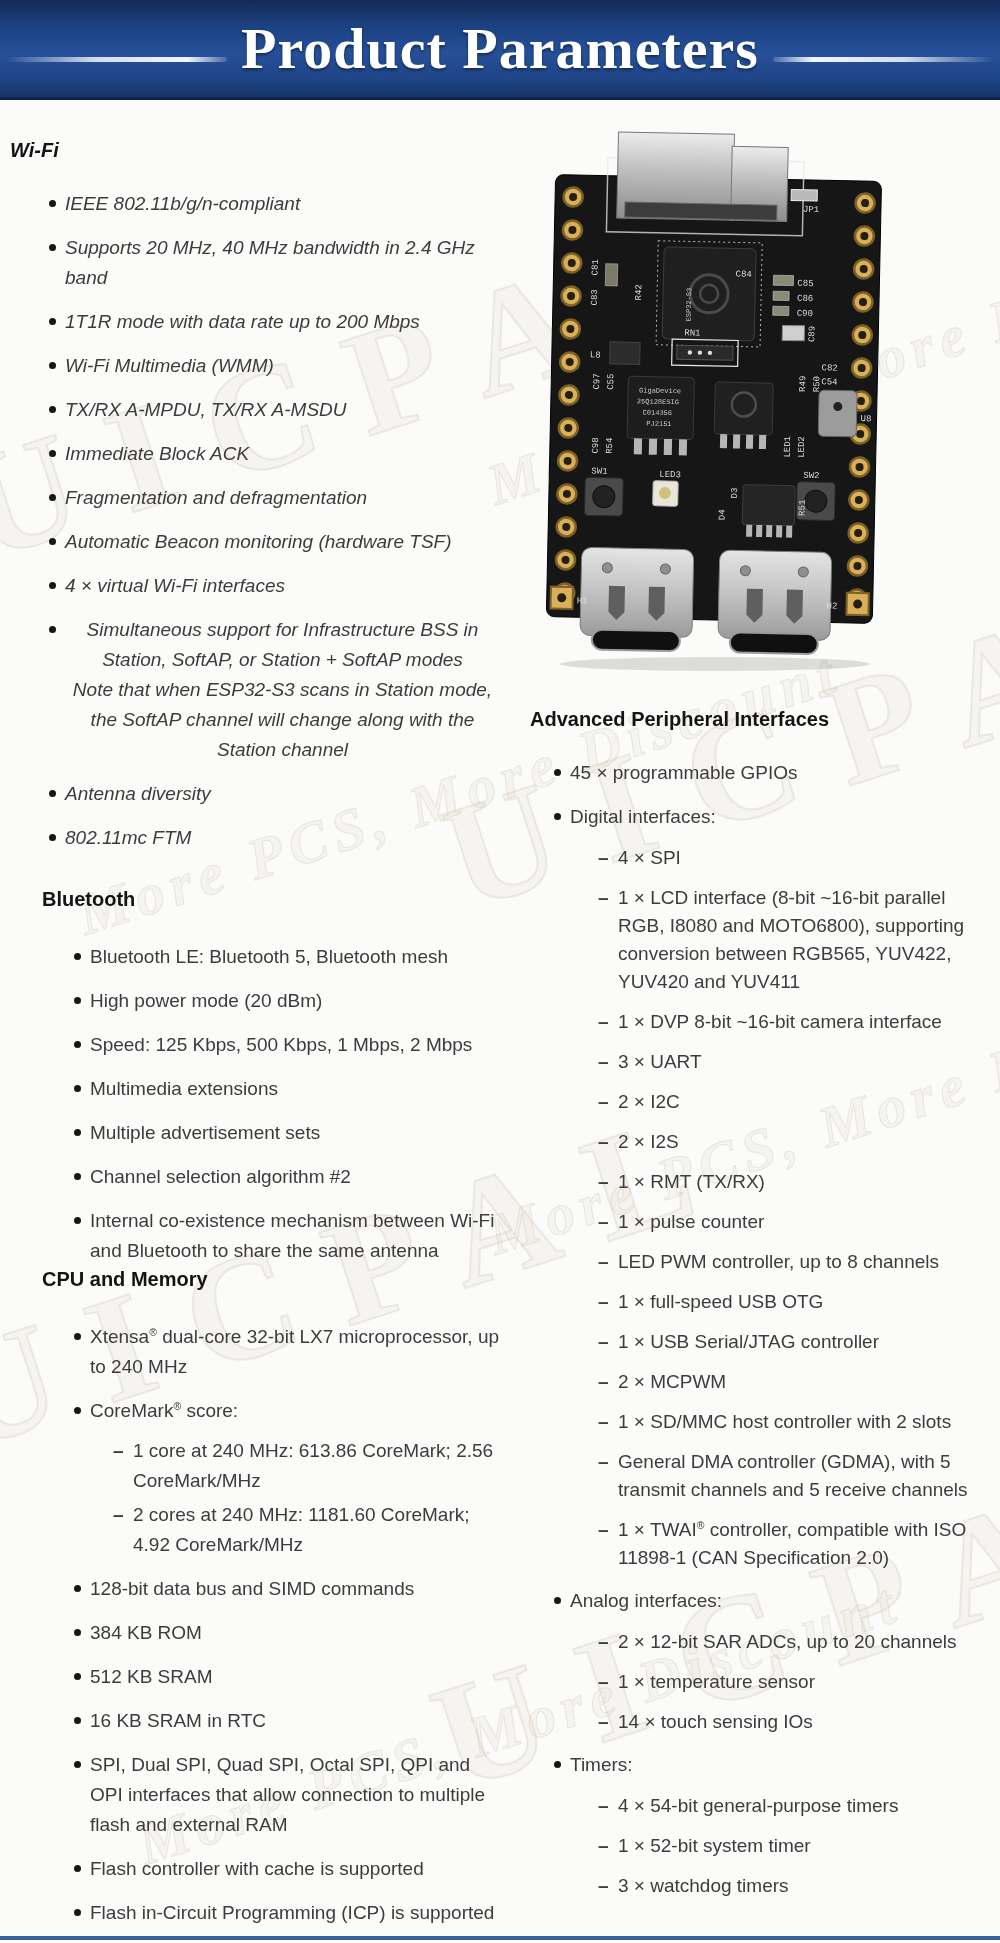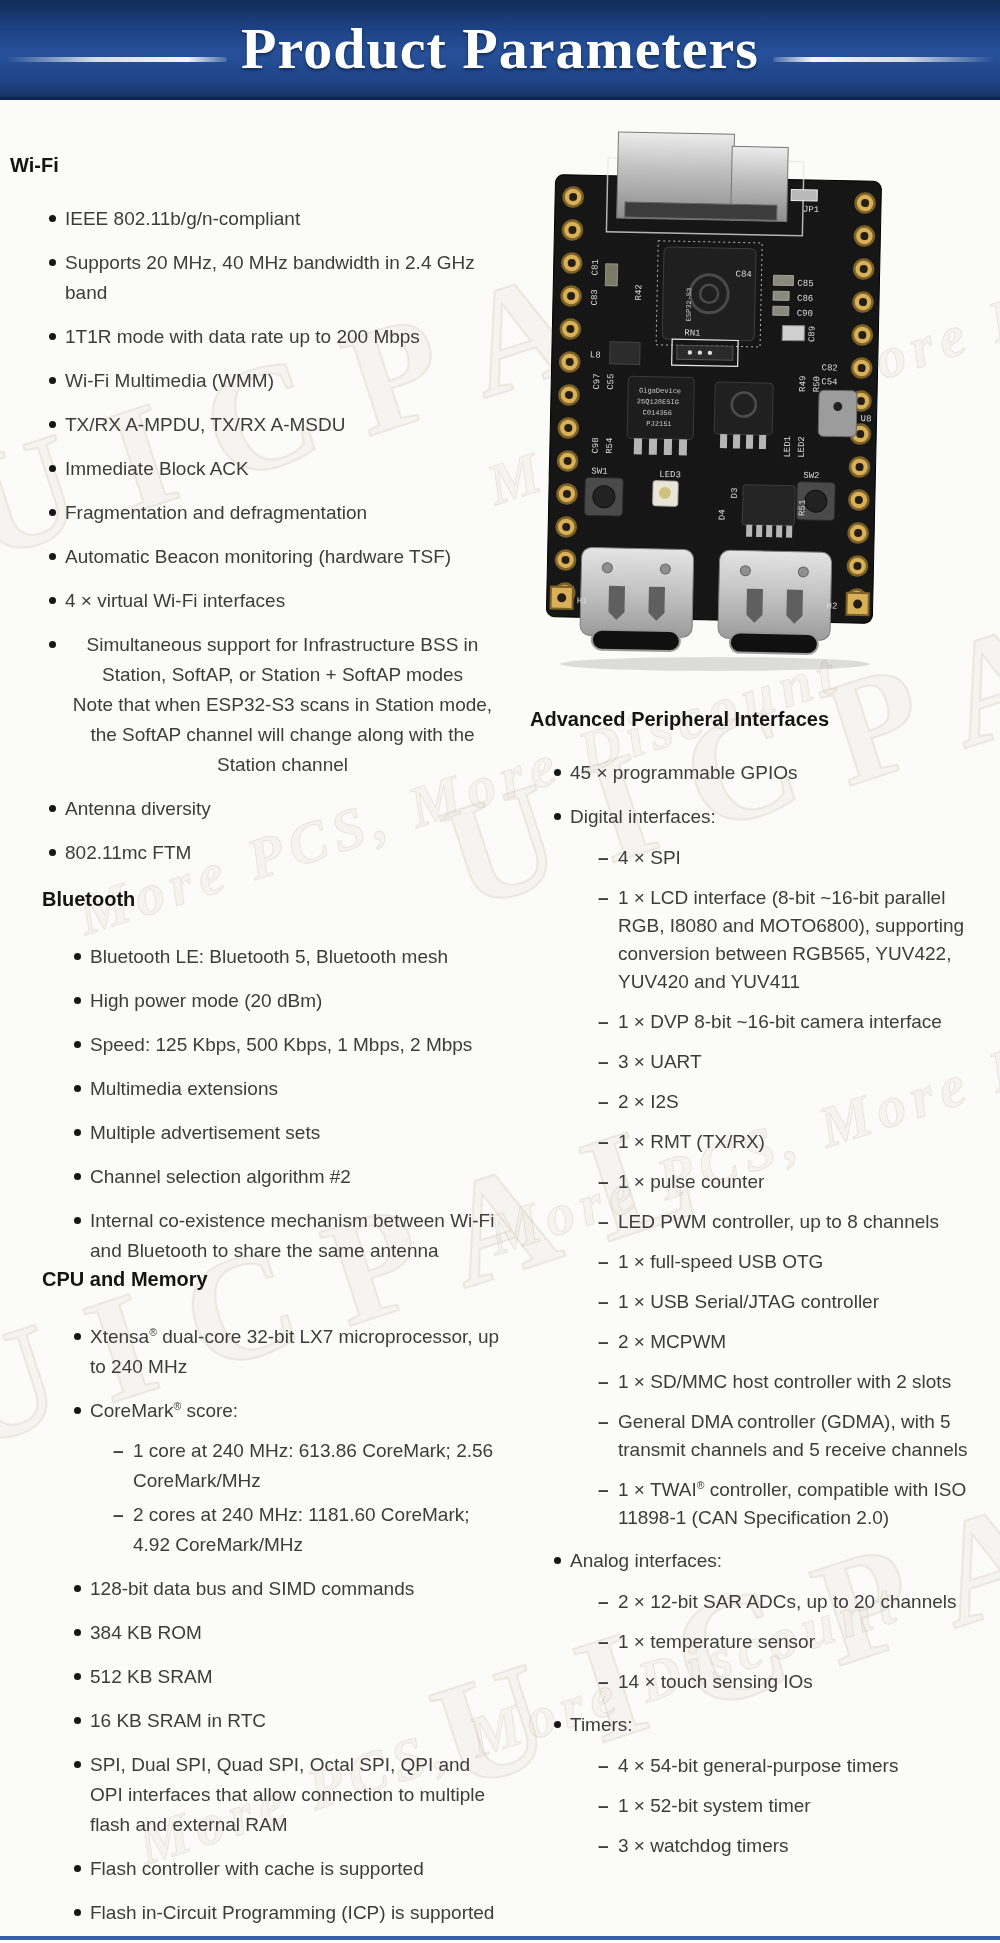--- a/index.html
+++ b/index.html
@@ -31,21 +31,21 @@
   ul{list-style:none;margin:0;padding:0;}
   li{position:relative;line-height:30px;}
   .blist>li{padding-left:17px;margin-bottom:14px;}
   .blist>li::before{content:"";position:absolute;left:1px;top:11px;width:7px;height:7px;border-radius:50%;background:#161616;}
   .dlist>li{padding-left:20px;margin-bottom:12px;}
   .dlist>li::before{content:"\2013";position:absolute;left:0;top:0;font-weight:700;color:#3c3c3c;}
   .t{display:inline;}
   .t.block{display:block;text-align:center;}
   sup.reg{font-size:0.55em;vertical-align:super;line-height:0;}
 
-  #sec-wifi{left:10px;top:152px;width:490px;}
+  #sec-wifi{left:10px;top:137px;width:490px;font-style:italic;}
   #sec-wifi .sec-title{margin-bottom:26px;}
   #sec-wifi .blist{margin-left:38px;}
 
   #sec-bt{left:10px;top:886px;width:490px;}
   #sec-bt .sec-title{margin-left:32px;margin-bottom:30px;}
   #sec-bt .blist{margin-left:63px;}
 
   #sec-cpu{left:10px;top:1266px;width:490px;}
   #sec-cpu .sec-title{margin-left:32px;margin-bottom:30px;}
   #sec-cpu .blist{margin-left:63px;}
@@ -146,20 +146,21 @@
     <h3 class="sec-title">Advanced Peripheral Interfaces</h3>
     <ul class="blist">
       <li>45 × programmable GPIOs</li>
       <li>
         <span class="t">Digital interfaces:</span>
         <ul class="dlist">
           <li>4 × SPI</li>
           <li>1 × LCD interface (8-bit ~16-bit parallel RGB, I8080 and MOTO6800), supporting conversion between RGB565, YUV422, YUV420 and YUV411</li>
           <li>1 × DVP 8-bit ~16-bit camera interface</li>
           <li>3 × UART</li>
+          <li>2 × I2C</li>
           <li>2 × I2S</li>
           <li>1 × RMT (TX/RX)</li>
           <li>1 × pulse counter</li>
           <li>LED PWM controller, up to 8 channels</li>
           <li>1 × full-speed USB OTG</li>
           <li>1 × USB Serial/JTAG controller</li>
           <li>2 × MCPWM</li>
           <li>1 × SD/MMC host controller with 2 slots</li>
           <li>General DMA controller (GDMA), with 5 transmit channels and 5 receive channels</li>
           <li>1 × TWAI<sup class="reg">®</sup> controller, compatible with ISO 11898-1 (CAN Specification 2.0)</li>

